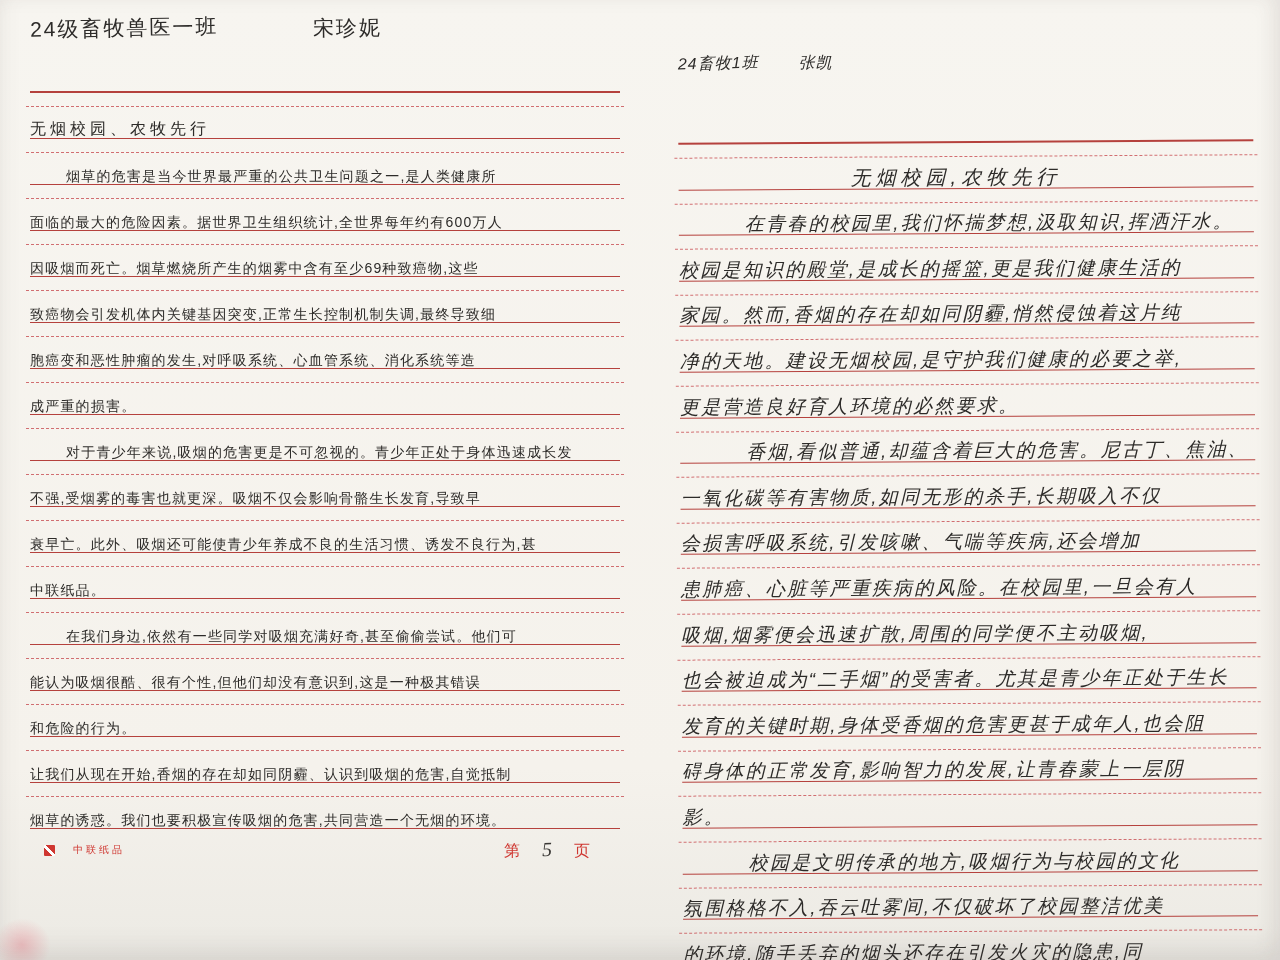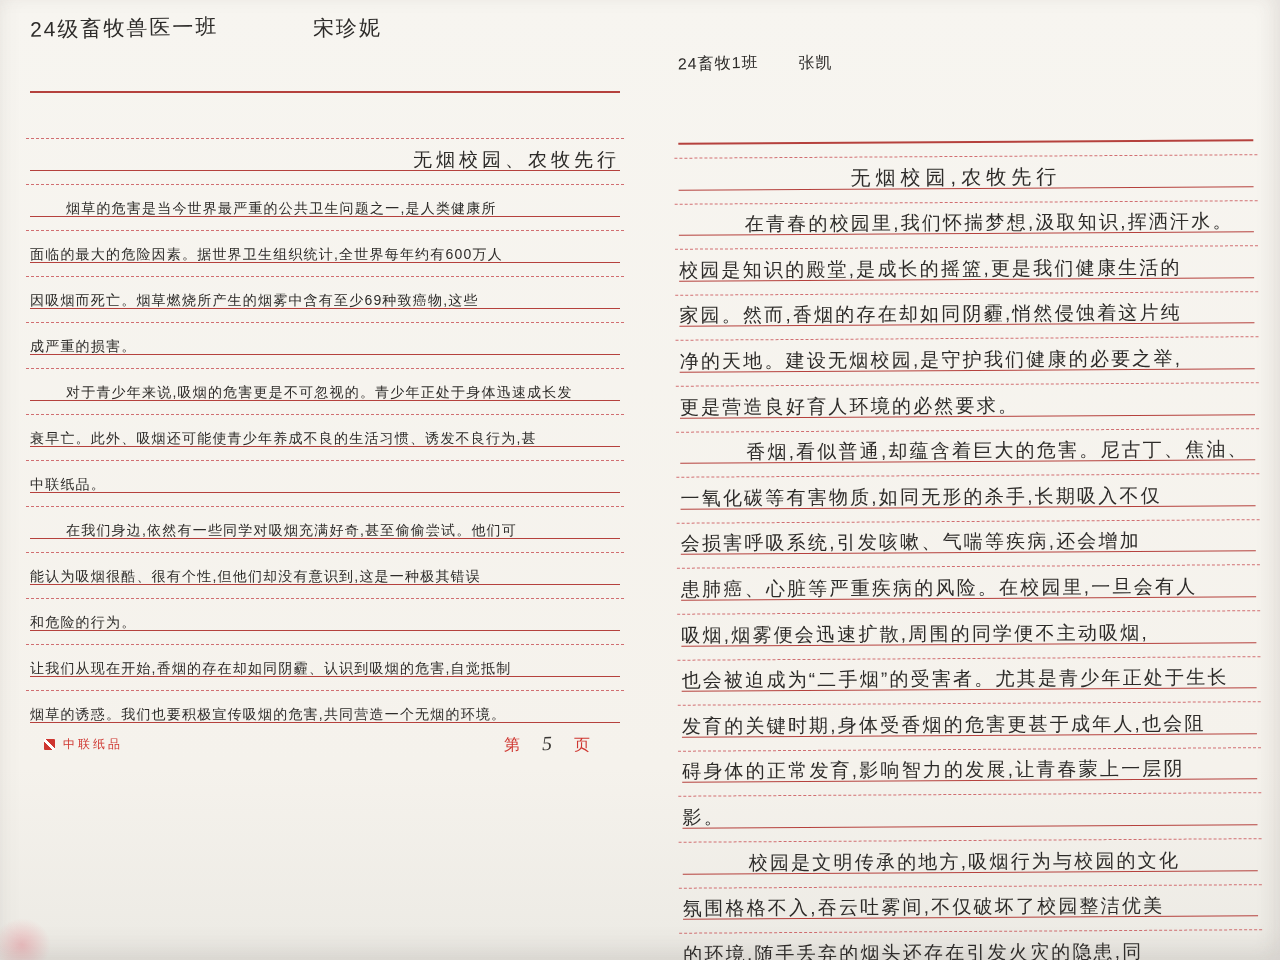--- a/index.html
+++ b/index.html
@@ -11,21 +11,21 @@
   .canvas{
     position:relative;width:1280px;height:960px;
     background:linear-gradient(180deg,#f7f5f0 0%,#f5f2ec 80%,#eceae4 100%);
   }
   .canvas::after{ 
     content:"";position:absolute;inset:0;pointer-events:none;
     box-shadow:inset 0 -14px 22px rgba(90,80,75,.10), inset -10px 0 18px rgba(90,80,75,.05);
   }
   .page{position:absolute;top:0;height:836px;width:640px;}
   .page.left{left:0;}
-  .page.right{left:640px;}
+  .page.right{left:640px;font-style:italic;}
   .page-inner{position:relative;height:100%;}
   .page.left .page-inner{padding:0 20px 0 30px;}
   .page.right .page-inner{padding:0 25px 0 40px;transform:rotate(-0.35deg);transform-origin:50% 50%;}
 
   
   .hdr{
     display:flex;align-items:flex-start;
     border-bottom:2px solid #b5413d;
     color:#2d2b29;
   }
@@ -44,27 +44,27 @@
   }
   .row::before{
     content:"";position:absolute;left:-4px;right:-4px;top:13px;
     border-top:1.4px dashed #cd6064;opacity:.9;
   }
   .page.left .row{height:45px;font-size:14px;letter-spacing:1.2px;}
   .page.right .row{height:44.6px;font-size:19px;letter-spacing:2.2px;}
   .row span{display:block;padding-bottom:1px;line-height:1;}
   .page.left .row.indent span{padding-left:36px;}
   .page.right .row.indent span{padding-left:66px;}
-  .page.left .row.title-row{justify-content:flex-end;font-size:19px;letter-spacing:4px;margin-top:32px;}
+  .page.left .row.title-row{justify-content:flex-start;font-size:16px;letter-spacing:4px;}
   .page.right .row.title-row span{padding-left:172px;font-size:20px;letter-spacing:5px;}
 
   
   .ftr{display:flex;justify-content:space-between;align-items:center;margin-top:9px;}
   .page.left .ftr{padding:0 30px 0 14px;}
-  .brand{display:flex;align-items:center;gap:8px;color:#cf3630;font-size:12px;letter-spacing:3px;}
+  .brand{display:flex;align-items:center;gap:18px;color:#cf3630;font-size:10px;letter-spacing:3px;}
   .brand-icon{
     width:11px;height:11px;background:#cf3630;display:inline-block;border-radius:1px;
     background-image:linear-gradient(45deg,transparent 38%,#fff 38%,#fff 55%,transparent 55%);
   }
   .pageno{display:flex;align-items:baseline;gap:22px;font-family:"Liberation Serif",serif;}
   .pageno .red{color:#cf3630;font-size:16px;}
   .pageno .num{color:#3a3835;font-size:20px;font-style:italic;transform:rotate(-2deg);}
 
   
   .smudge{
@@ -90,24 +90,33 @@
         <div class="row indent">
             <span>烟草的危害是当今世界最严重的公共卫生问题之一,是人类健康所</span>
           </div>
         <div class="row">
             <span>面临的最大的危险因素。据世界卫生组织统计,全世界每年约有600万人</span>
           </div>
         <div class="row">
             <span>因吸烟而死亡。烟草燃烧所产生的烟雾中含有至少69种致癌物,这些</span>
           </div>
         <div class="row">
+            <span>致癌物会引发机体内关键基因突变,正常生长控制机制失调,最终导致细</span>
+          </div>
+        <div class="row">
+            <span>胞癌变和恶性肿瘤的发生,对呼吸系统、心血管系统、消化系统等造</span>
+          </div>
+        <div class="row">
             <span>成严重的损害。</span>
           </div>
         <div class="row indent">
             <span>对于青少年来说,吸烟的危害更是不可忽视的。青少年正处于身体迅速成长发</span>
+          </div>
+        <div class="row">
+            <span>不强,受烟雾的毒害也就更深。吸烟不仅会影响骨骼生长发育,导致早</span>
           </div>
         <div class="row">
             <span>衰早亡。此外、吸烟还可能使青少年养成不良的生活习惯、诱发不良行为,甚</span>
           </div>
         <div class="row">
             <span>中联纸品。</span>
           </div>
         <div class="row indent">
             <span>在我们身边,依然有一些同学对吸烟充满好奇,甚至偷偷尝试。他们可</span>
           </div>

